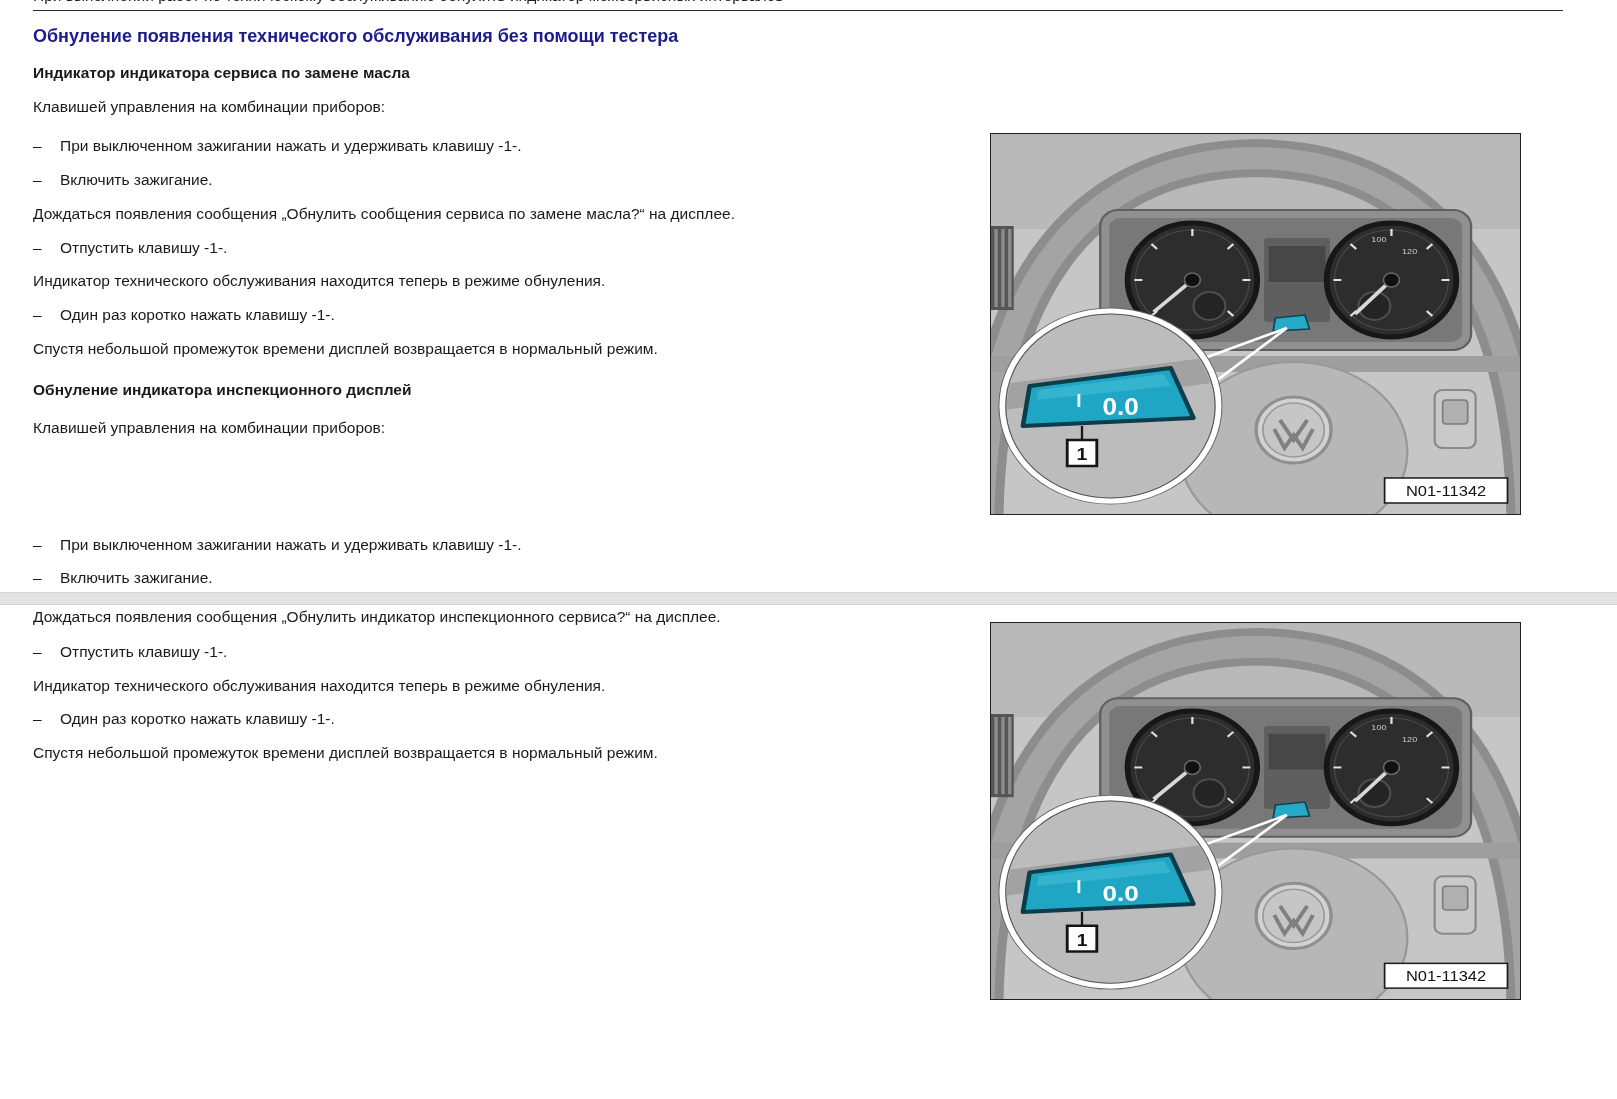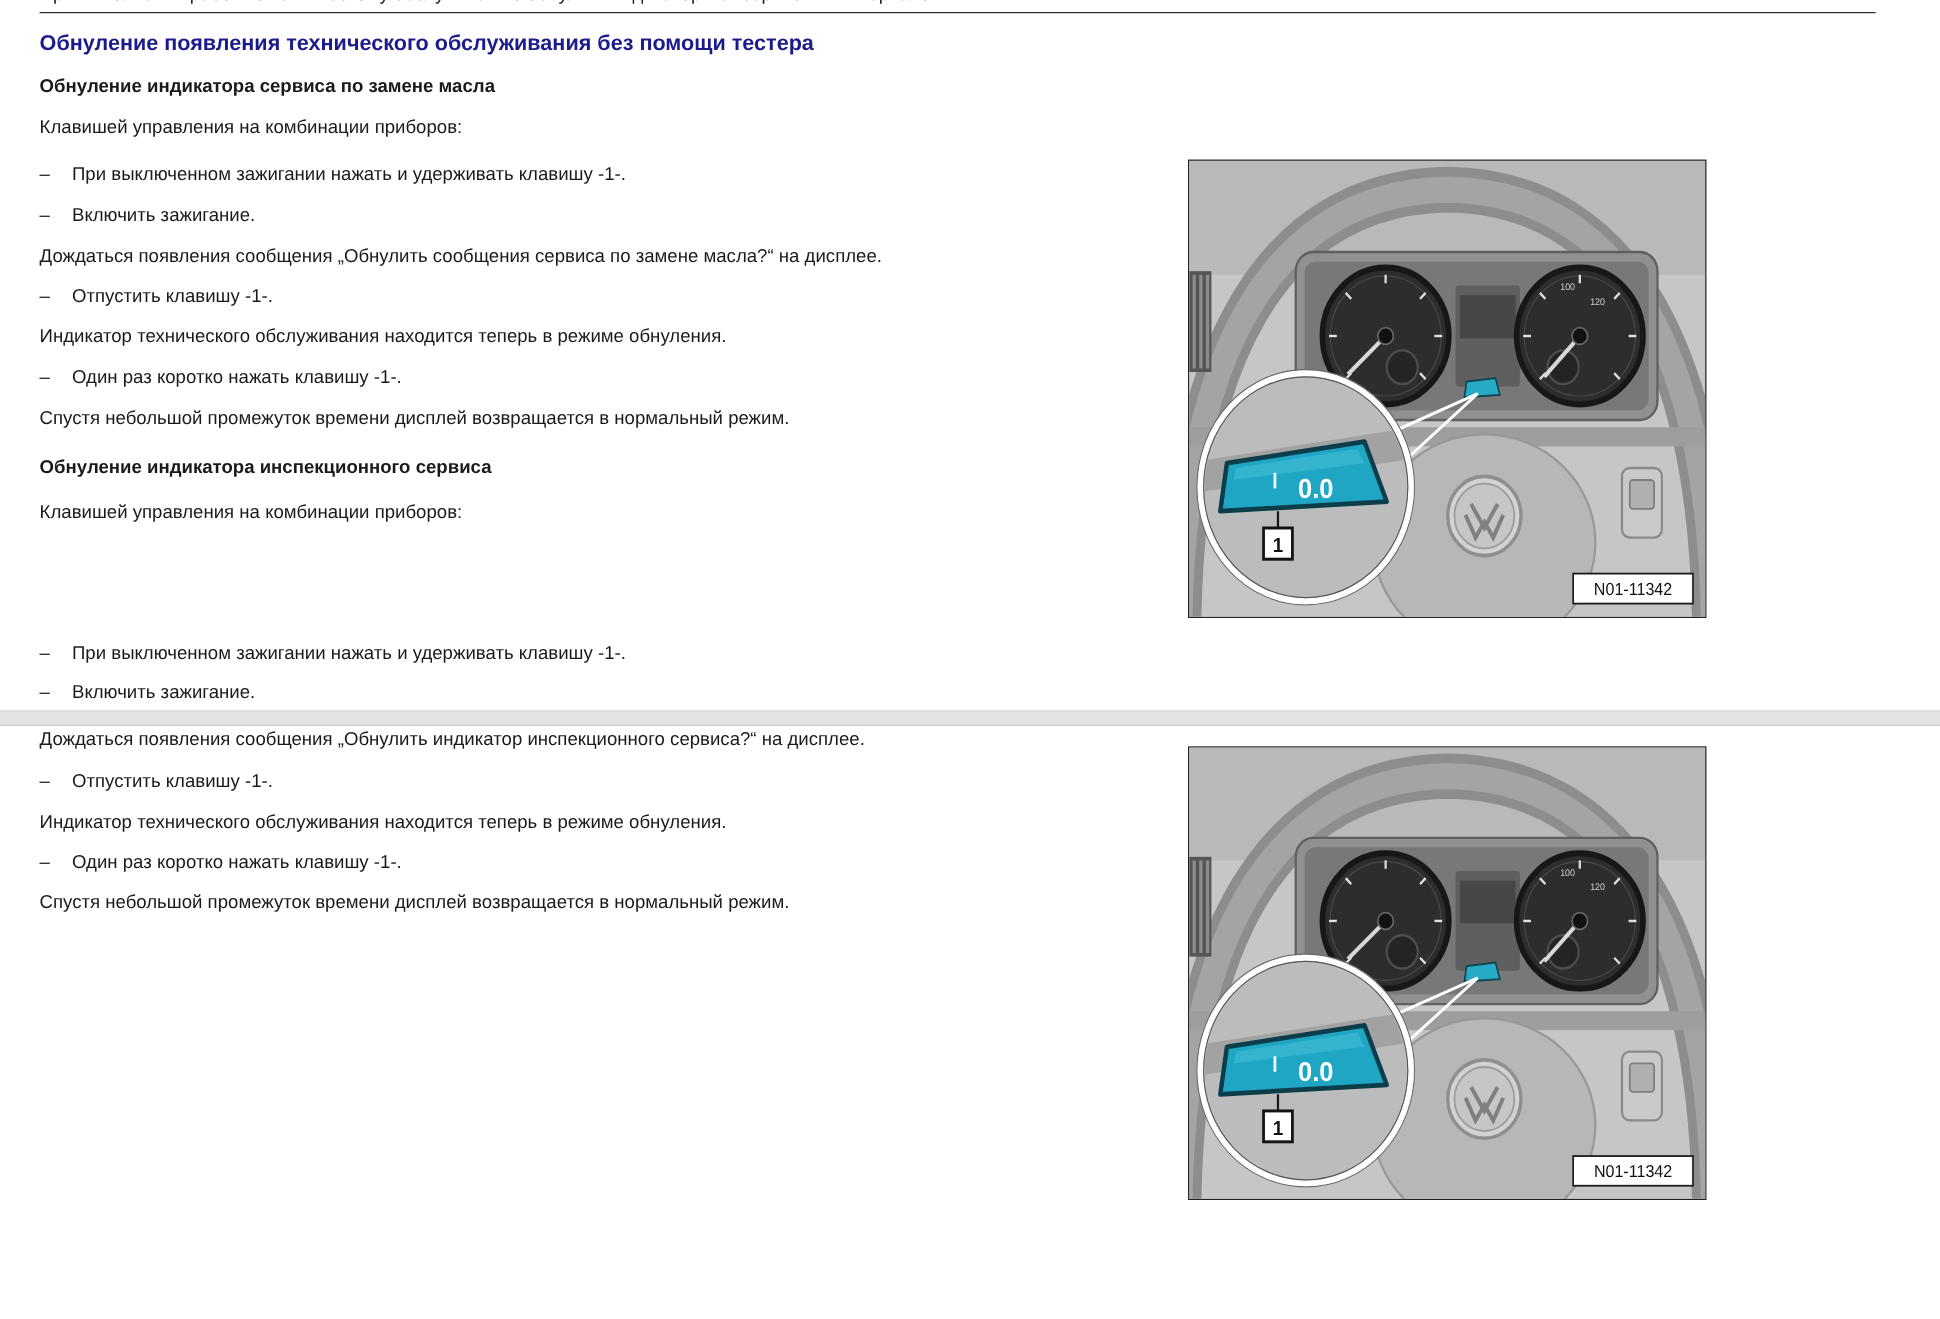--- a/index.html
+++ b/index.html
@@ -11,36 +11,36 @@
   .clipped{position:absolute;top:0;left:33px;height:6px;overflow:hidden;color:#222;}
   .clipped span{display:block;margin-top:-13px;font-size:15.5px;white-space:nowrap;}
   .hrule{position:absolute;top:10px;left:33px;width:1530px;border-top:1px solid #2b2b2b;}
   .title{position:absolute;left:33px;font-size:18px;font-weight:bold;color:#1b1b8c;white-space:nowrap;}
   .line{position:absolute;left:33px;font-size:15.5px;white-space:nowrap;}
   .bold{font-weight:bold;}
   .bullet{position:absolute;left:33px;font-size:15.5px;white-space:nowrap;display:flex;}
   .bullet .dash{display:inline-block;width:27px;}
   .band{position:absolute;left:0;top:592px;width:1617px;height:13px;background:#e3e3e3;
         border-top:1px solid #d6d6d6;border-bottom:1px solid #d0d0d0;box-sizing:border-box;}
-  .figure{position:absolute;left:990px;width:432px;border:1px solid #222;background:#c8c8c8;box-sizing:border-box;}
+  .figure{position:absolute;left:990px;width:531px;border:1px solid #222;background:#c8c8c8;box-sizing:border-box;}
   .figure svg{display:block;width:100%;height:100%;font-family:"Liberation Sans", sans-serif;}
   .fig1{top:133px;height:382px;}
   .fig2{top:622px;height:378px;}
 </style>
 </head>
 <body>
 
 <div class="clipped">
   <span>При выполнении работ по техническому обслуживанию обнулить индикатор межсервисных интервалов</span>
 </div>
 <div class="hrule"></div>
 
 <div class="title" style="top:26px">Обнуление появления технического обслуживания без помощи тестера</div>
 
-<div class="line bold" style="top:64px">Обнуление индикатора сервиса по замене масла</div>
+<div class="line bold" style="top:64px">Индикатор индикатора сервиса по замене масла</div>
 <div class="line" style="top:98px">Клавишей управления на комбинации приборов:</div>
 
 <div class="bullet" style="top:137px">
   <span class="dash">–</span>
   <span>При выключенном зажигании нажать и удерживать клавишу -1-.</span>
 </div>
 <div class="bullet" style="top:171px">
   <span class="dash">–</span>
   <span>Включить зажигание.</span>
 </div>
@@ -49,21 +49,21 @@
   <span class="dash">–</span>
   <span>Отпустить клавишу -1-.</span>
 </div>
 <div class="line" style="top:272px">Индикатор технического обслуживания находится теперь в режиме обнуления.</div>
 <div class="bullet" style="top:306px">
   <span class="dash">–</span>
   <span>Один раз коротко нажать клавишу -1-.</span>
 </div>
 <div class="line" style="top:340px">Спустя небольшой промежуток времени дисплей возвращается в нормальный режим.</div>
 
-<div class="line bold" style="top:381px">Обнуление индикатора инспекционного сервиса</div>
+<div class="line bold" style="top:381px">Обнуление индикатора инспекционного дисплей</div>
 <div class="line" style="top:419px">Клавишей управления на комбинации приборов:</div>
 
 <div class="bullet" style="top:536px">
   <span class="dash">–</span>
   <span>При выключенном зажигании нажать и удерживать клавишу -1-.</span>
 </div>
 <div class="bullet" style="top:569px">
   <span class="dash">–</span>
   <span>Включить зажигание.</span>
 </div>

